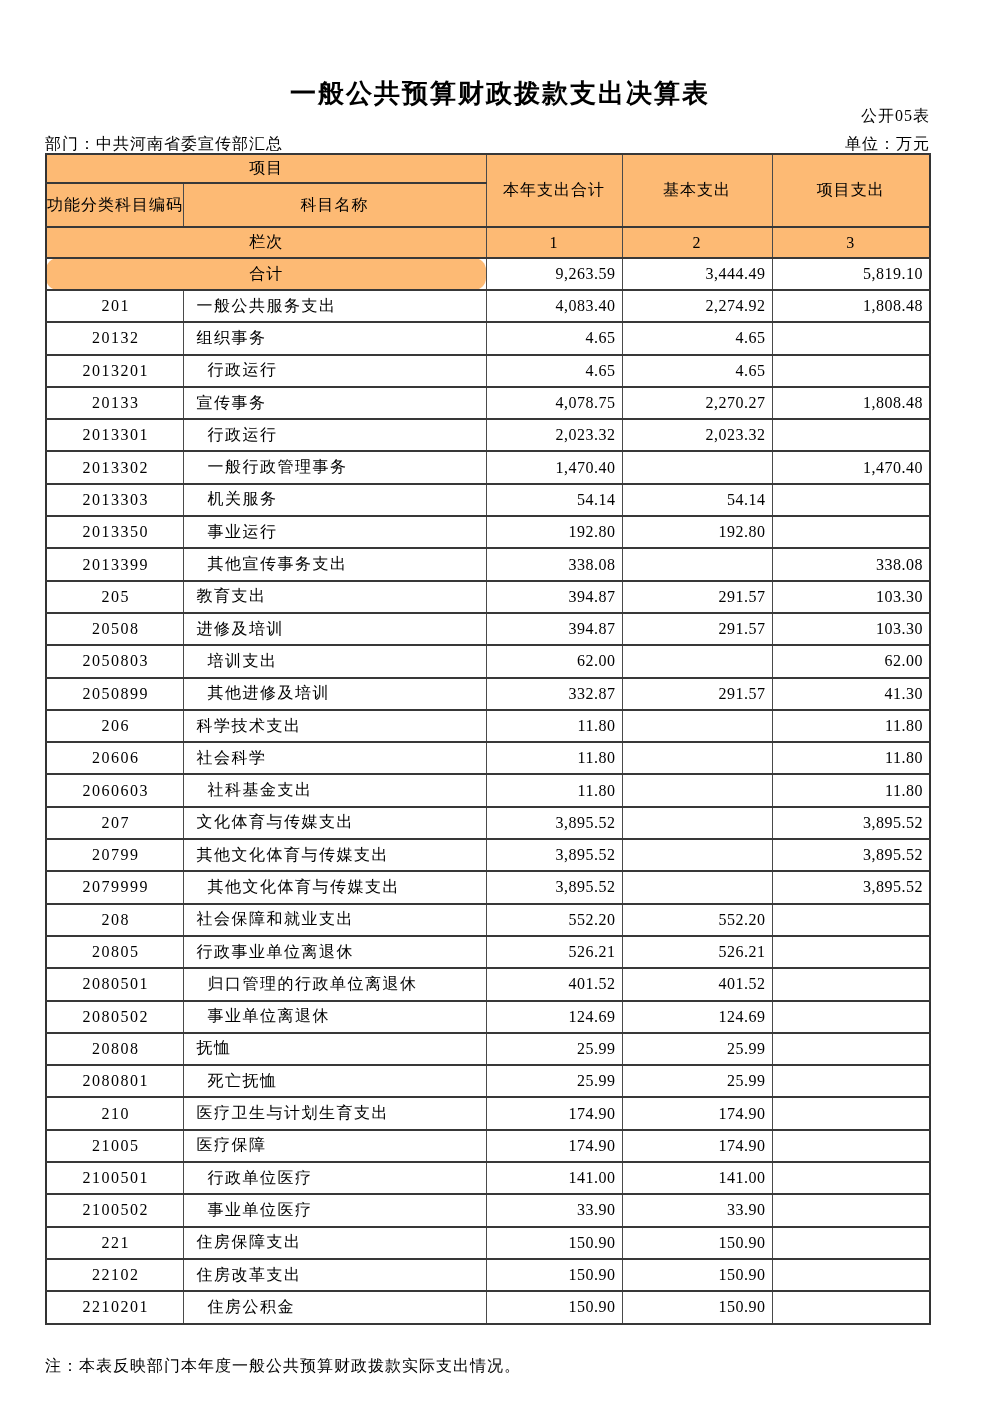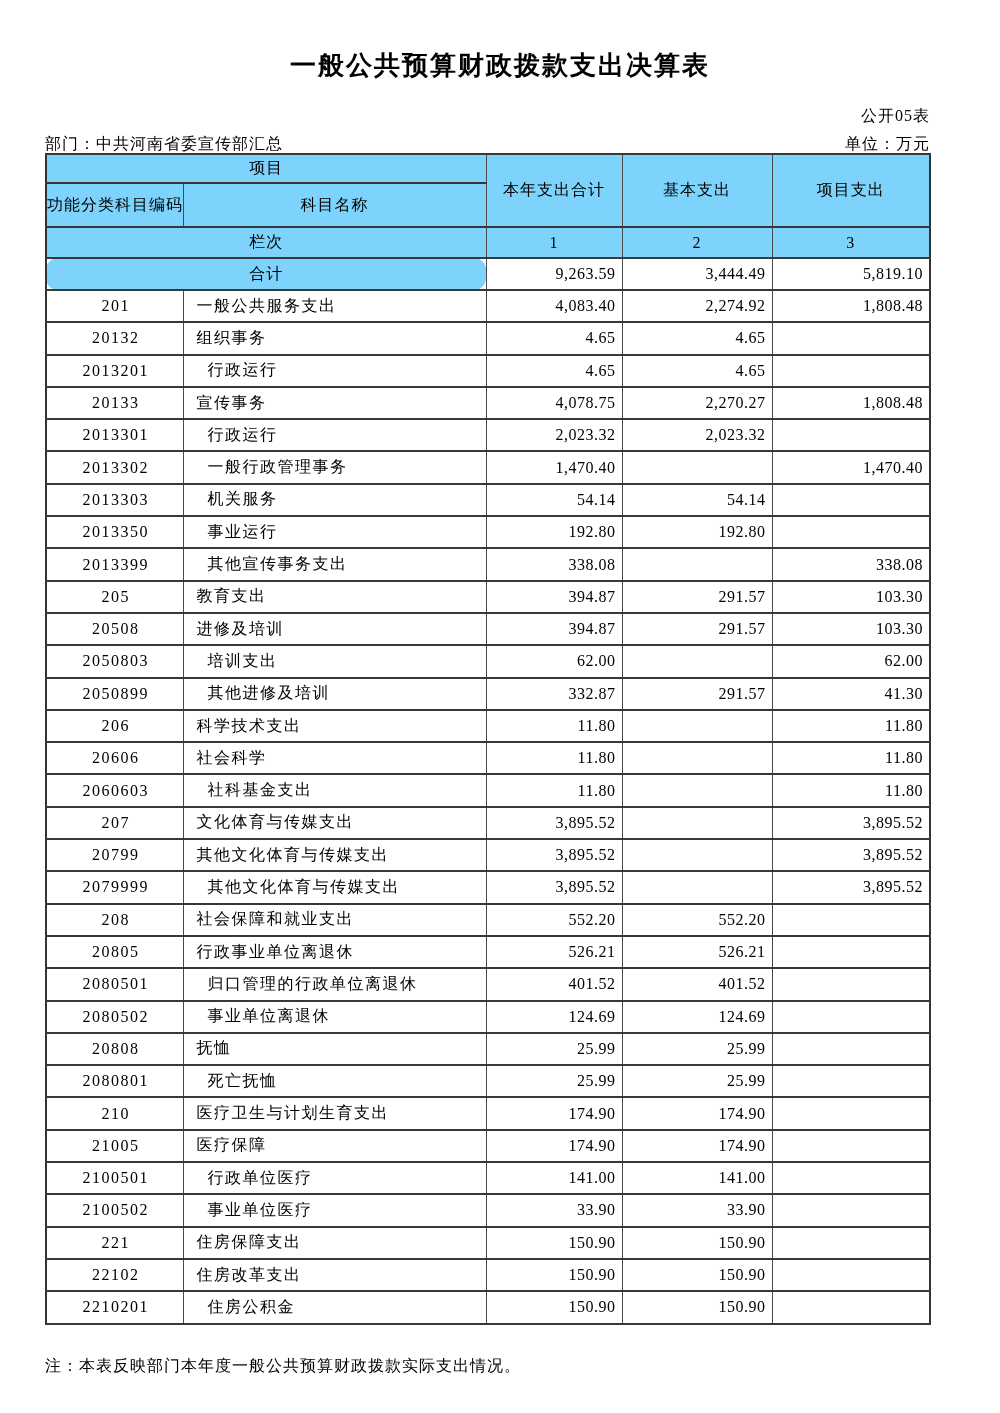--- a/index.html
+++ b/index.html
@@ -3,21 +3,21 @@
 <meta charset="utf-8">
 <style>
   html, body { margin: 0; padding: 0; background: #ffffff; }
   body {
     width: 1000px; height: 1413px; position: relative;
     font-family: "Liberation Serif", "DejaVu Serif", serif;
     color: #000000;
   }
   .page { position: absolute; inset: 0; background: #ffffff; }
   .doc-title {
-    position: absolute; top: 48px; left: 0; width: 1000px;
+    position: absolute; top: 76px; left: 0; width: 1000px;
     text-align: center; font-size: 26px; font-weight: bold; letter-spacing: 2px;
   }
   .form-no {
     position: absolute; top: 106px; left: 45px; width: 885px;
     text-align: right; font-size: 16px; letter-spacing: 1px;
   }
   .meta-row {
     position: absolute; top: 134px; left: 45px; width: 885px;
     display: flex; justify-content: space-between;
     font-size: 16px; letter-spacing: 1px;
@@ -27,21 +27,21 @@
     border-collapse: collapse; table-layout: fixed;
     border: 2px solid #333333;
     font-size: 16px;
   }
   .budget th, .budget td {
     border-left: 1px solid #4a4a4a; border-right: 1px solid #4a4a4a;
     border-top: 2px solid #383838; border-bottom: 2px solid #383838;
     padding: 0; overflow: hidden; white-space: nowrap;
     font-weight: normal; vertical-align: middle;
   }
-  .hdr { background: #7dd3fc; text-align: center; letter-spacing: 1px; }
+  .hdr { background: #fdba74; text-align: center; letter-spacing: 1px; }
   .row-top { height: 29px; }
   .row-sub { height: 44px; }
   .row-lanci { height: 31px; border-radius: 14px; }
   .row-total td { height: 30px; border-radius: 12px; }
   .data-row td { height: 30.3px; }
   td.code { text-align: center; padding-left: 2px; letter-spacing: 1.5px; }
   td.name { text-align: left; padding-left: 13px; letter-spacing: 1.5px; }
   td.name.indent { padding-left: 24px; }
   td.num { text-align: right; padding-right: 6px; letter-spacing: 0.5px; }
   .note {

